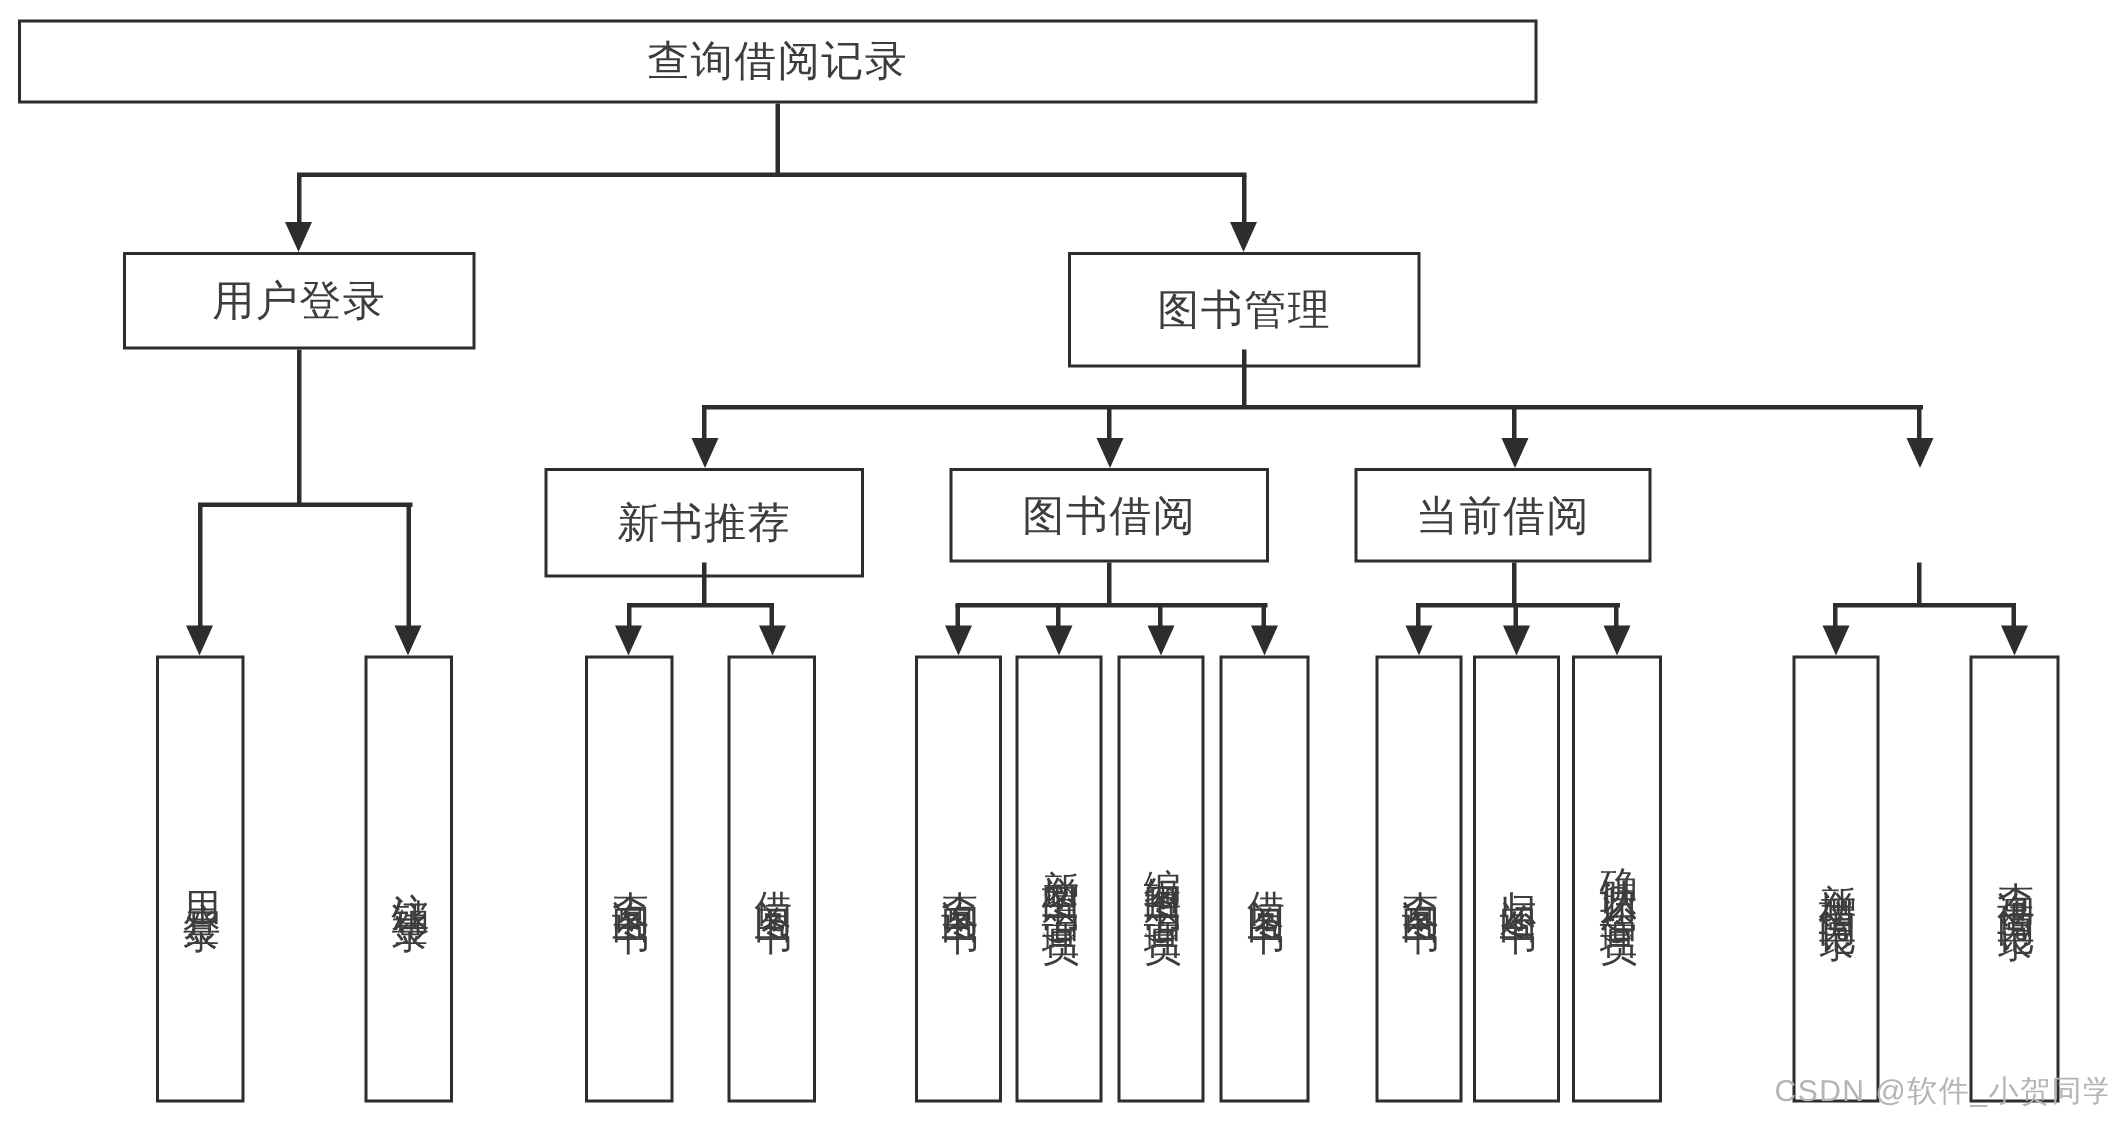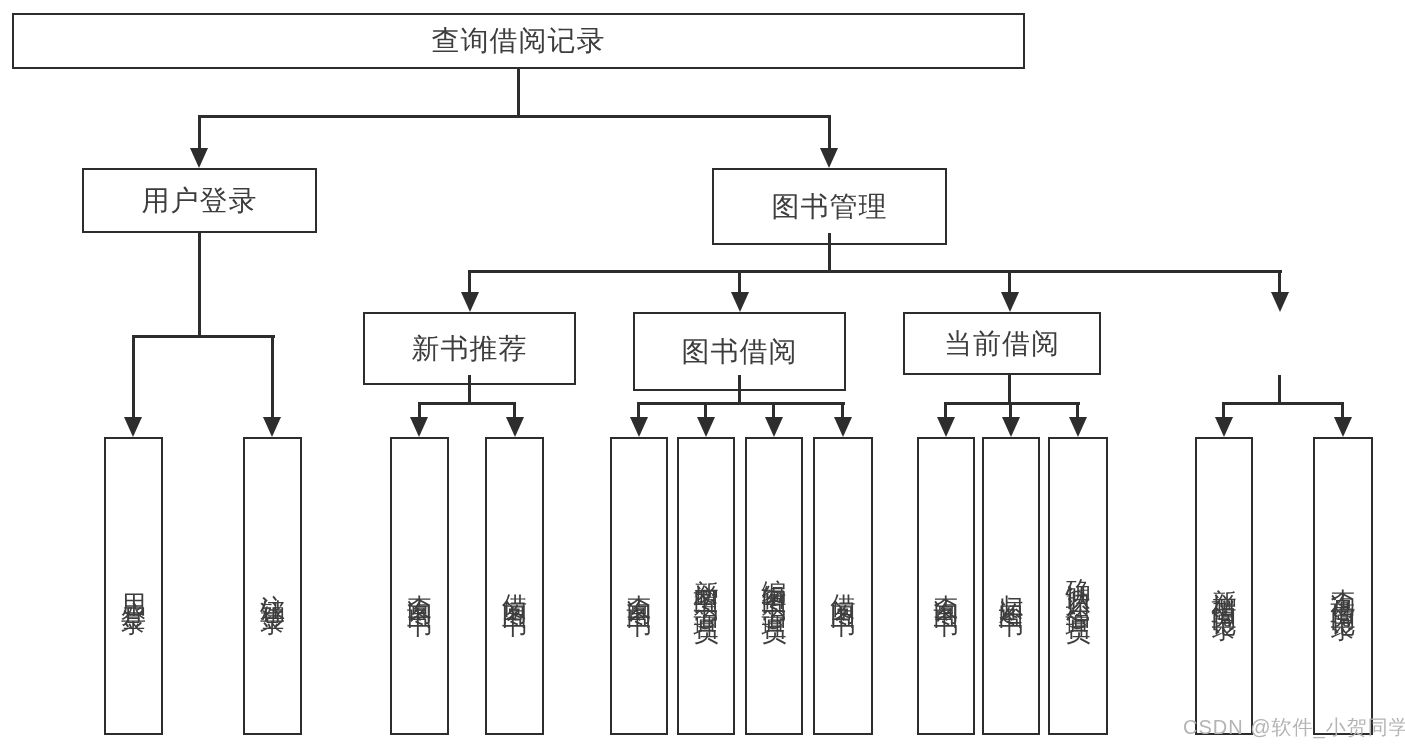--- a/index.html
+++ b/index.html
@@ -45,21 +45,21 @@
   <div class="node" style="left:82px;top:168px;width:235px;height:65px">
     <span class="lbl">用户登录</span>
   </div>
   <div class="node" style="left:712px;top:168px;width:235px;height:77px">
     <span class="lbl">图书管理</span>
   </div>
 
   <div class="node" style="left:363px;top:312px;width:213px;height:73px">
     <span class="lbl">新书推荐</span>
   </div>
-  <div class="node" style="left:633px;top:312px;width:213px;height:79px">
+  <div class="node" style="left:633px;top:312px;width:213px;height:63px">
     <span class="lbl">图书借阅</span>
   </div>
   <div class="node" style="left:903px;top:312px;width:198px;height:63px">
     <span class="lbl">当前借阅</span>
   </div>
 
   <div class="node leaf" style="left:104px;top:437px;width:59px;height:298px">
     <span class="lbl">用户登录</span>
   </div>
   <div class="node leaf" style="left:243px;top:437px;width:59px;height:298px">

